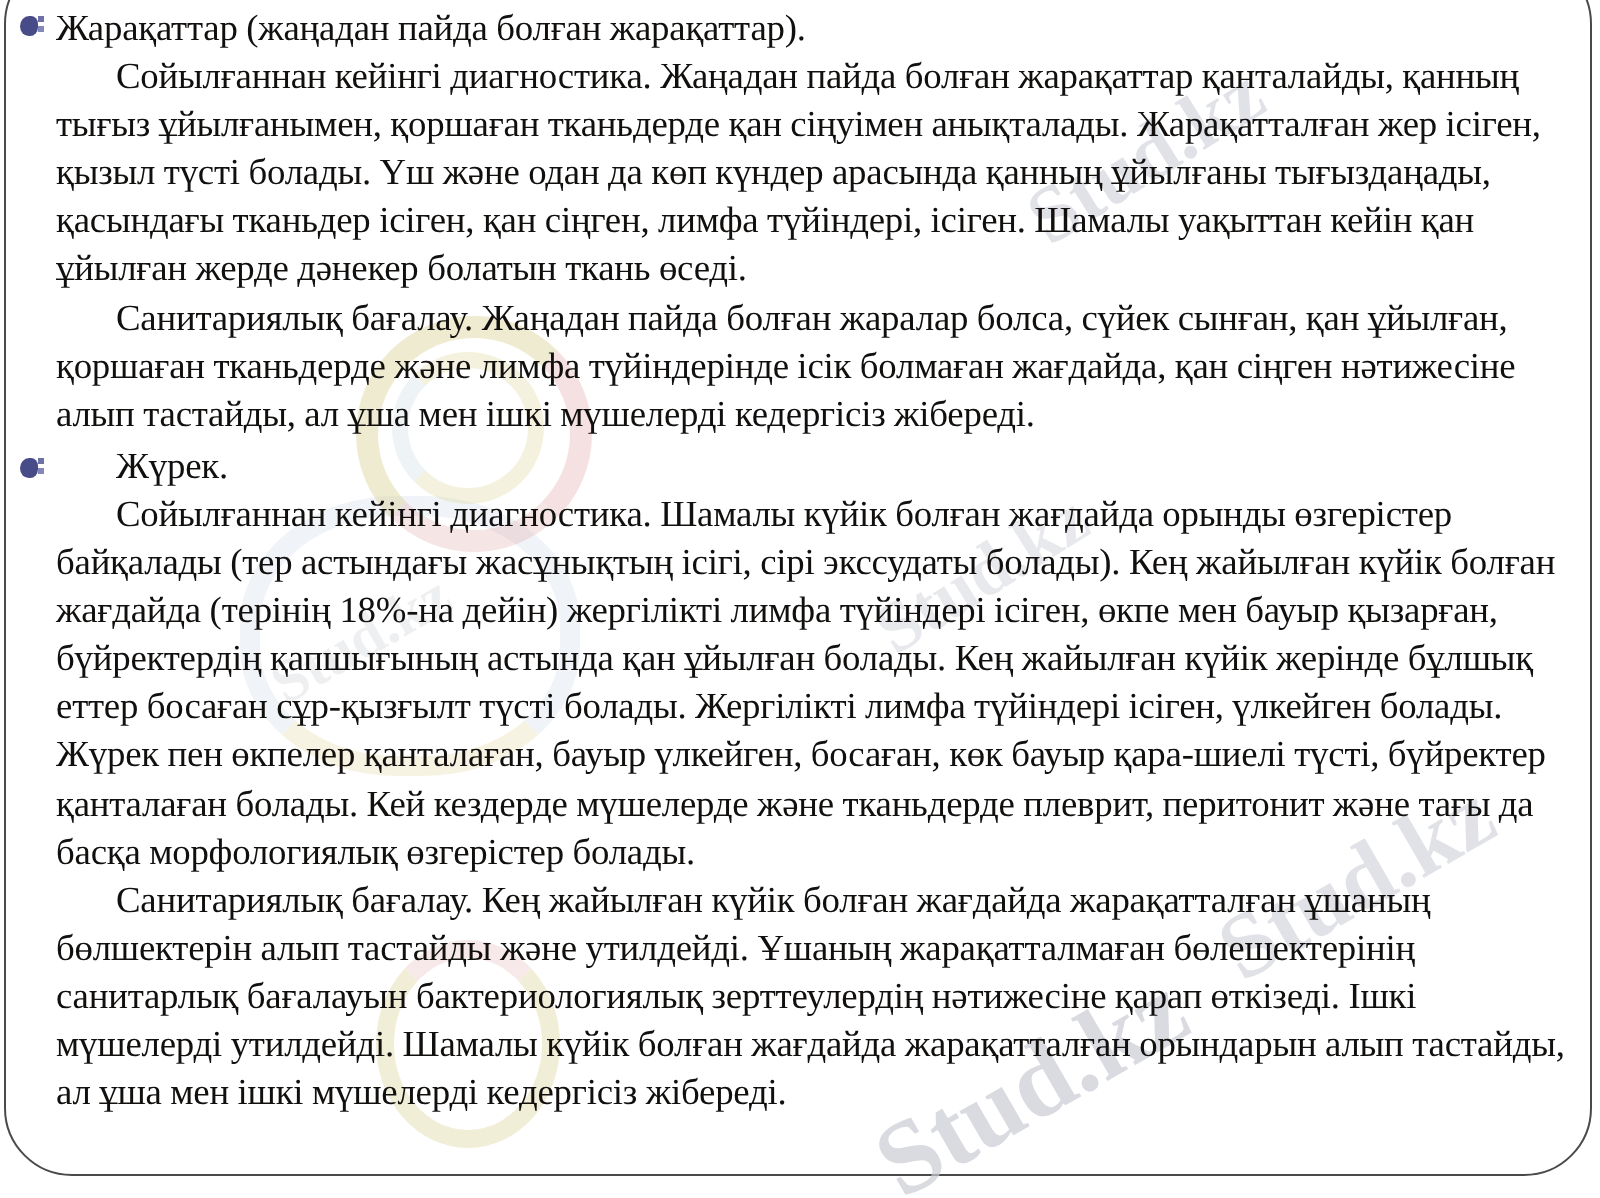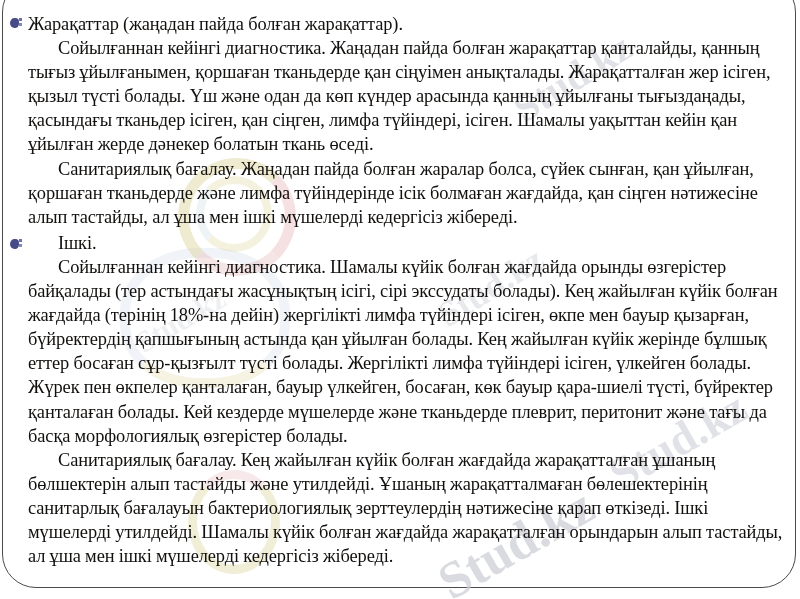--- a/index.html
+++ b/index.html
@@ -77,21 +77,21 @@
     left: 120px; top: 248px; width: 150px; height: 120px;
     border: 10px solid rgba(205,215,228,.30);
     border-bottom-color: rgba(222,213,155,.28);
     border-radius: 46%;
   }
 
   
   #body {
     position: relative;
     z-index: 3;
-    padding: 12px 14px 0 28px;
+    padding: 2px 14px 0 28px;
   }
   .block { position: relative; }
   .bullet-mark {
     position: absolute;
     left: -18px;
     top: 5px;
     width: 13px;
     height: 13px;
   }
   .bullet-mark .b-main {
@@ -156,19 +156,19 @@
       <p class="para indent">Сойылғаннан кейінгі диагностика. Жаңадан пайда болған жарақаттар қанталайды, қанның тығыз ұйылғанымен, қоршаған тканьдерде қан сіңуімен анықталады. Жарақатталған жер ісіген, қызыл түсті болады. Үш және одан да көп күндер арасында қанның ұйылғаны тығыздаңады, қасындағы тканьдер ісіген, қан сіңген, лимфа түйіндері, ісіген. Шамалы уақыттан кейін қан ұйылған жерде дәнекер болатын ткань өседі.</p>
       <p class="para indent">Санитариялық бағалау. Жаңадан пайда болған жаралар болса, сүйек сынған, қан ұйылған, қоршаған тканьдерде және лимфа түйіндерінде ісік болмаған жағдайда, қан сіңген нәтижесіне алып тастайды, ал ұша мен ішкі мүшелерді кедергісіз жібереді.</p>
     </div>
 
     <div class="block" style="margin-top:2px;">
       <span class="bullet-mark" style="top:7px;">
         <span class="b-main"></span>
           <span class="b-dot1"></span>
           <span class="b-dot2"></span>
       </span>
-      <p class="para indent">Ішкі.</p>
+      <p class="para indent">Жүрек.</p>
       <p class="para indent">Сойылғаннан кейінгі диагностика. Шамалы күйік болған жағдайда орынды өзгерістер байқалады (тер астындағы жасұнықтың ісігі, сірі экссудаты болады). Кең жайылған күйік болған жағдайда (терінің 18%-на дейін) жергілікті лимфа түйіндері ісіген, өкпе мен бауыр қызарған, бүйректердің қапшығының астында қан ұйылған болады. Кең жайылған күйік жерінде бұлшық еттер босаған сұр-қызғылт түсті болады. Жергілікті лимфа түйіндері ісіген, үлкейген болады. Жүрек пен өкпелер қанталаған, бауыр үлкейген, босаған, көк бауыр қара-шиелі түсті, бүйректер қанталаған болады. Кей кездерде мүшелерде және тканьдерде плеврит, перитонит және тағы да басқа морфологиялық өзгерістер болады.</p>
       <p class="para indent">Санитариялық бағалау. Кең жайылған күйік болған жағдайда жарақатталған ұшаның бөлшектерін алып тастайды және утилдейді. Ұшаның жарақатталмаған бөлешектерінің санитарлық бағалауын бактериологиялық зерттеулердің нәтижесіне қарап өткізеді. Ішкі мүшелерді утилдейді. Шамалы күйік болған жағдайда жарақатталған орындарын алып тастайды, ал ұша мен ішкі мүшелерді кедергісіз жібереді.</p>
     </div>
 
   </div>
 </div>
 
 </body></html>

